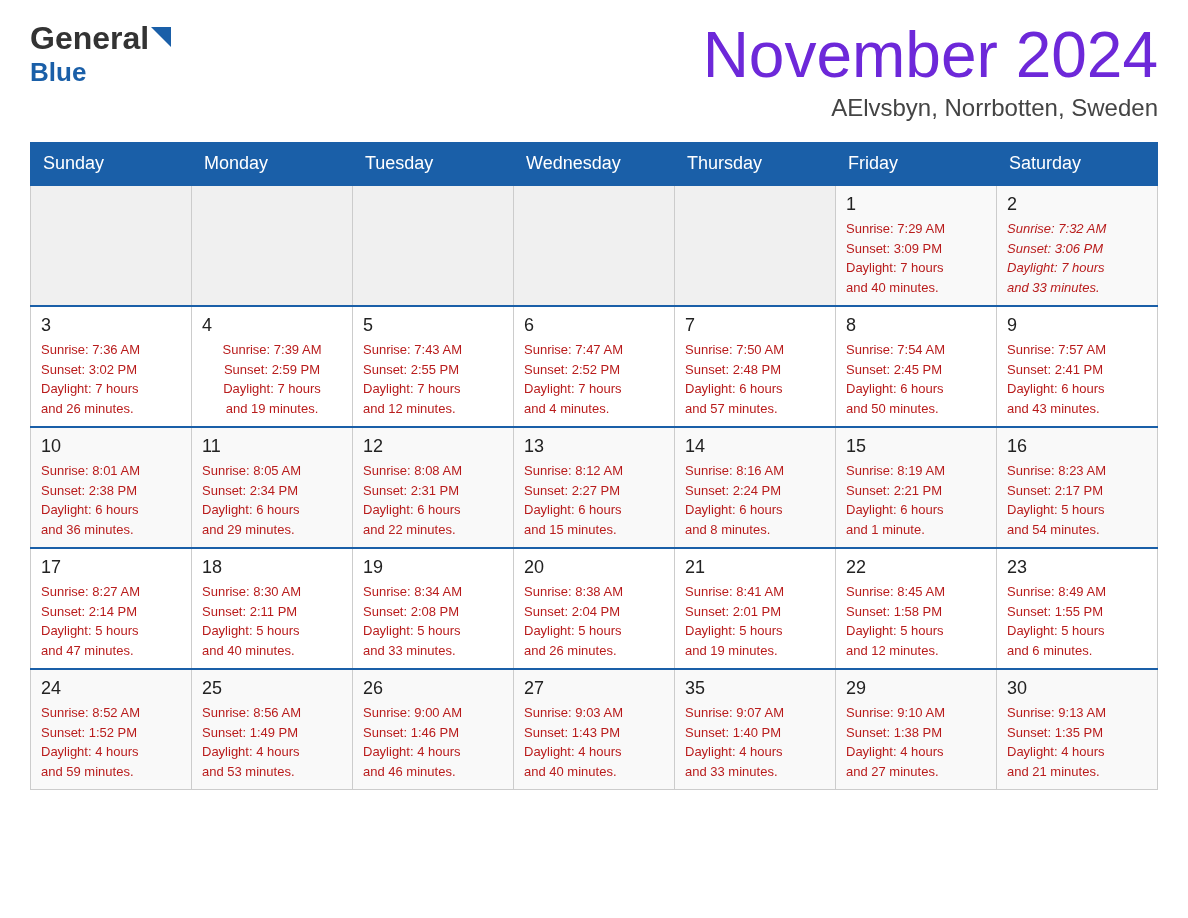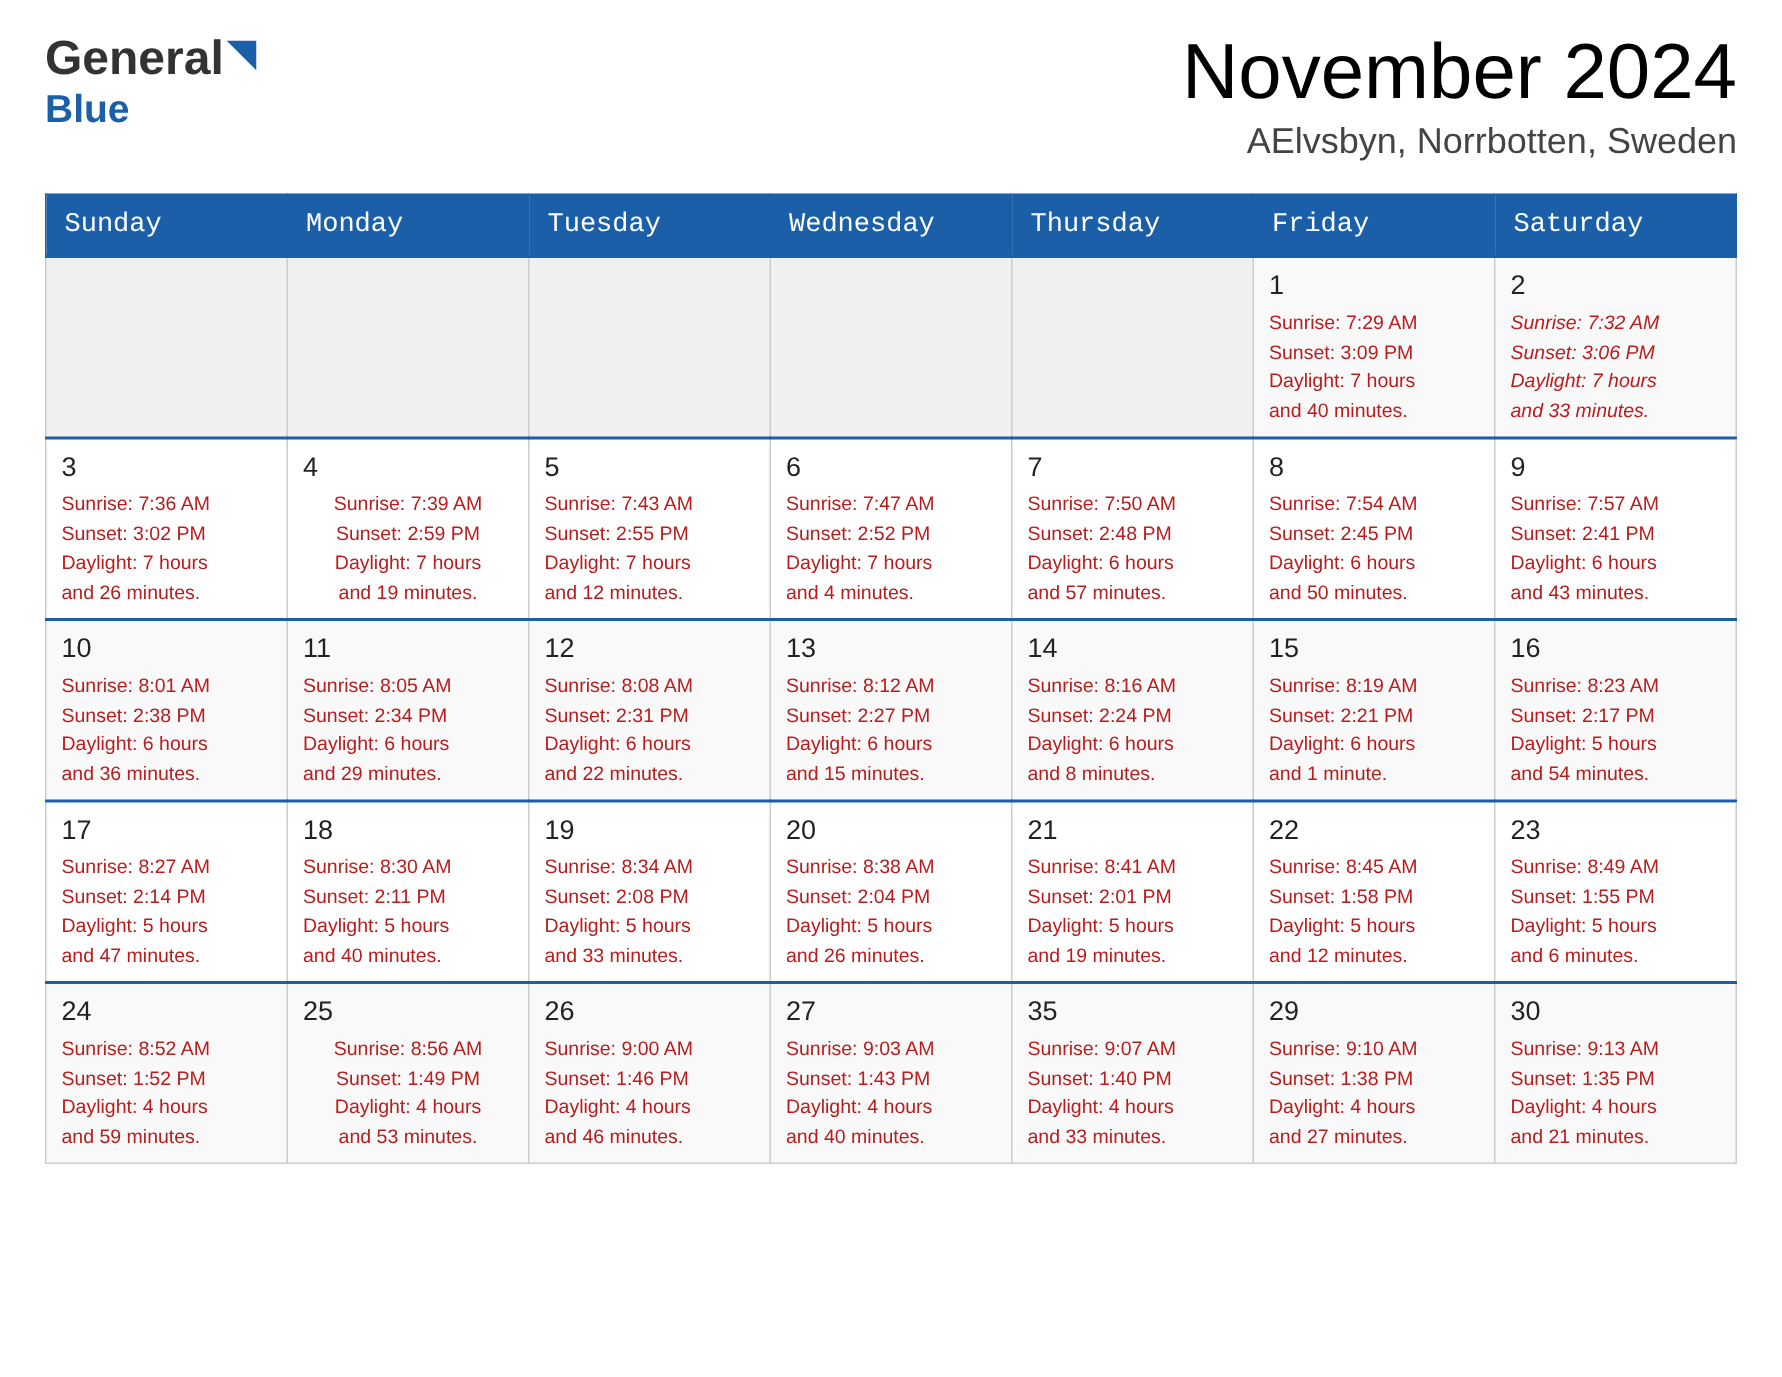--- a/index.html
+++ b/index.html
@@ -35,44 +35,43 @@
       flex-direction: column;
     }
     .logo-top-row {
       display: flex;
       align-items: center;
     }
     .title-area {
       text-align: right;
     }
     .month-title {
-      font-size: 52px;
+      font-size: 64px;
       font-weight: normal;
-      color: #000000;
+      color: #6d28d9;
       line-height: 1.1;
     }
     .location-title {
       font-size: 24px;
       color: #444;
       margin-top: 4px;
     }
     .calendar-table {
       width: 100%;
       border-collapse: collapse;
       border: 1px solid #999;
     }
     .calendar-table th {
       background-color: #1a5fa8;
       color: #fff;
       font-size: 18px;
       font-weight: normal;
       padding: 10px 12px;
       text-align: left;
       border: 1px solid #1a5fa8;
-      font-family: Liberation Mono, monospace;
     }
     .calendar-table td {
       vertical-align: top;
       padding: 8px 10px;
       border: 1px solid #ccc;
       width: calc(100% / 7);
       min-height: 100px;
       font-size: 13px;
       color: #333;
       background: #fff;
@@ -308,21 +307,21 @@
       <tr style="border-top: 2px solid rgb(26, 95, 168);">
         <td>
           <span class="day-number">24</span>
           <div class="day-info" style="white-space: pre-line;">Sunrise: 8:52 AM
 Sunset: 1:52 PM
 Daylight: 4 hours
 and 59 minutes.</div>
         </td>
         <td>
           <span class="day-number">25</span>
-          <div class="day-info" style="white-space: pre-line; text-align: center;">Sunrise: 8:56 AM
+          <div class="day-info" style="white-space: pre-line;">Sunrise: 8:56 AM
 Sunset: 1:49 PM
 Daylight: 4 hours
 and 53 minutes.</div>
         </td>
         <td>
           <span class="day-number">26</span>
           <div class="day-info" style="white-space: pre-line;">Sunrise: 9:00 AM
 Sunset: 1:46 PM
 Daylight: 4 hours
 and 46 minutes.</div>

